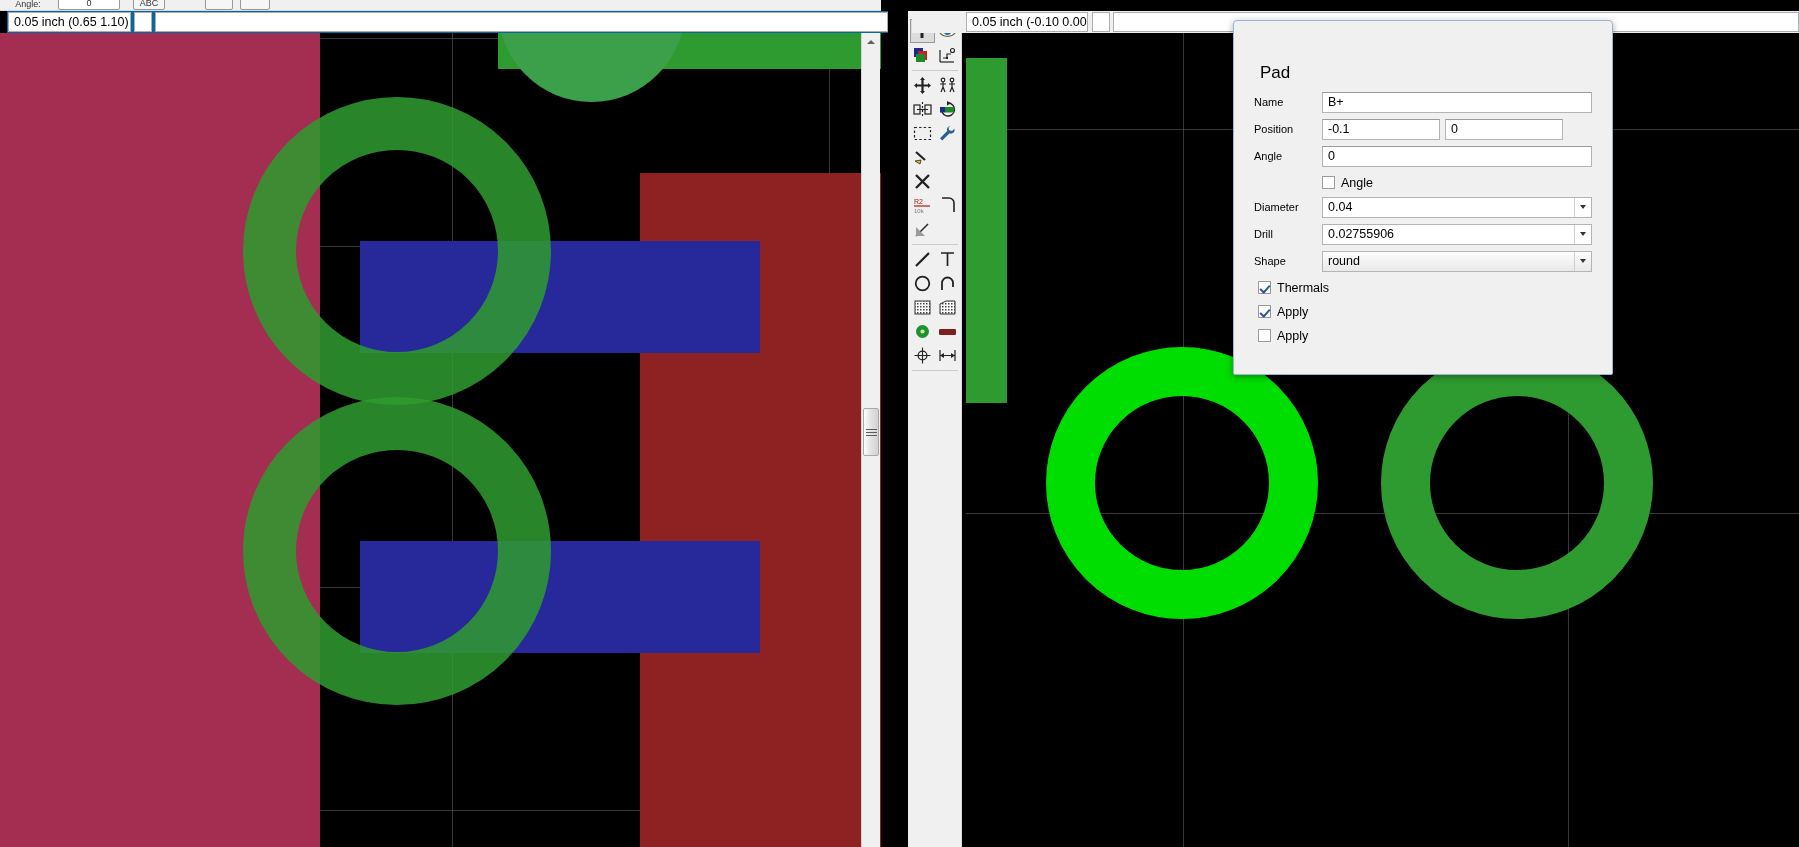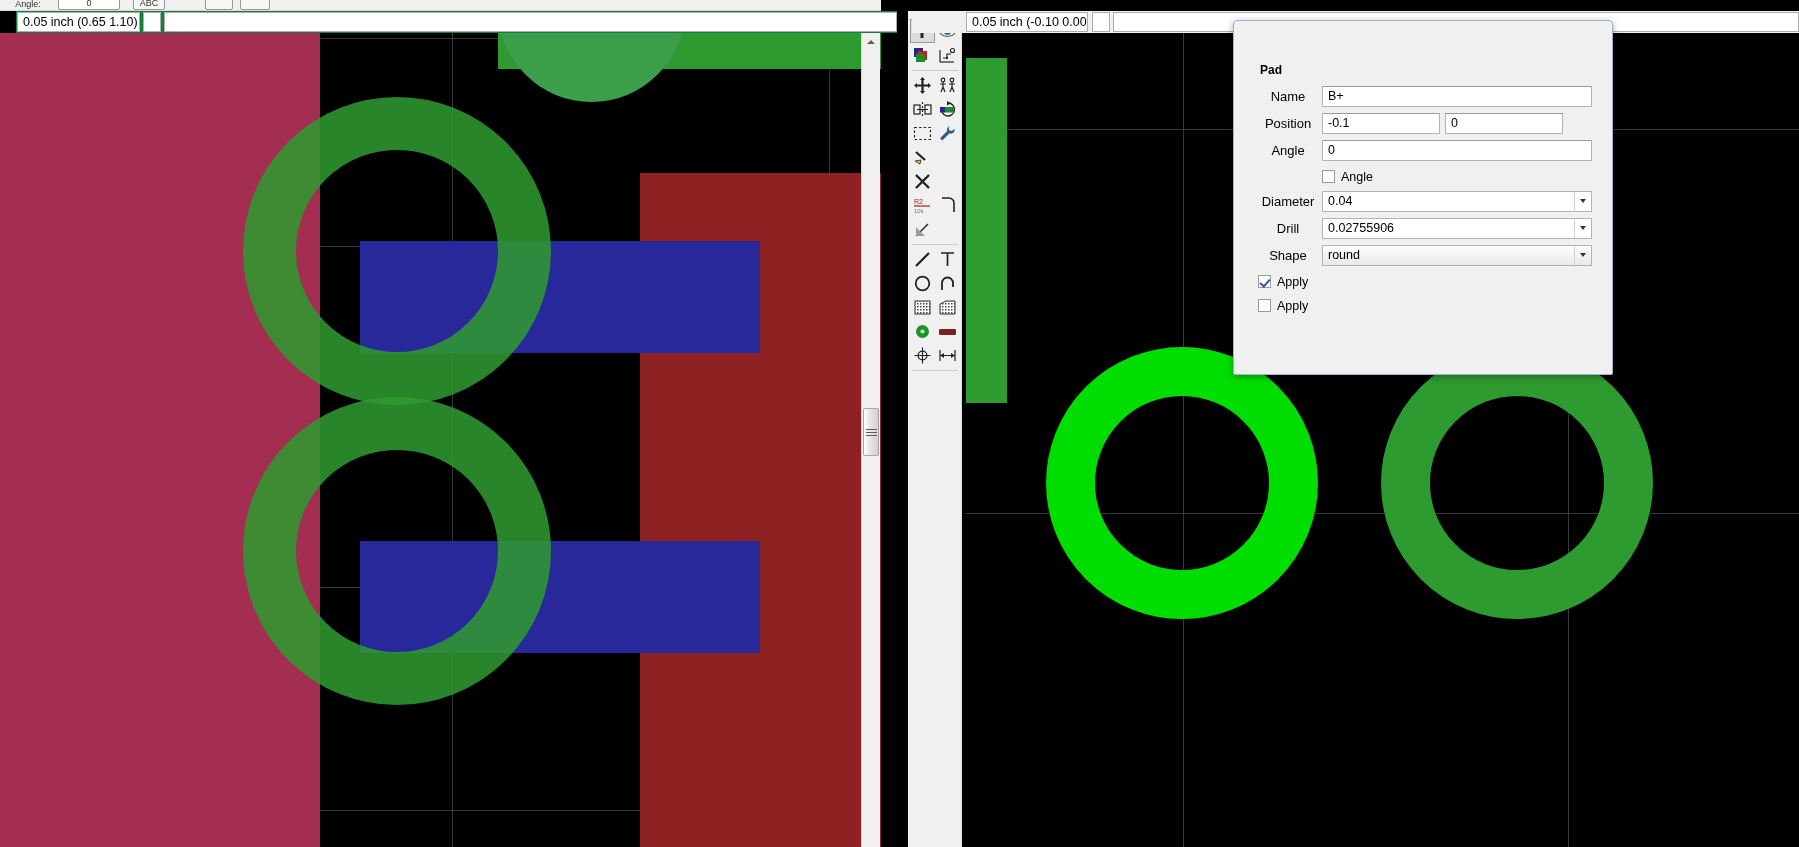--- a/index.html
+++ b/index.html
@@ -29,21 +29,21 @@
     position: absolute; left: 0; top: 0; width: 881px; height: 11px;
     background: #f0f0f0; border-bottom: 1px solid #d8d8d8;
     overflow: hidden;
   }
   .mini-ctl {
     position: absolute; top: -7px; height: 17px;
     border: 1px solid #999; background: #f6f6f6; border-radius: 2px;
     font-size: 9px; color: #333; display: flex; align-items: flex-end;
     justify-content: center; padding-bottom: 1px;
   }
-  #left-status-row { position: absolute; left: 16px; top: 11px; width: 881px; height: 22px; background: #15803d; }
+  #left-status-row { position: absolute; left: 7px; top: 11px; width: 881px; height: 22px; background: #0369a1; }
   #left-coord { position: absolute; left: 1px; top: 1px; width: 123px; height: 20px; }
   #left-gap { position: absolute; left: 127px; top: 1px; width: 18px; height: 20px;
               border: 1px solid #abadb3; background: #fff; }
   #left-cmdline { position: absolute; left: 148px; top: 1px; width: 733px; height: 20px;
                   border: 1px solid #abadb3; background: #fff; }
 
   #left-canvas {
     position: absolute; left: 0; top: 33px; width: 881px; height: 814px;
     background: #000; overflow: hidden;
   }
@@ -129,23 +129,23 @@
   }
   #dlg-close {
     width: 30px; height: 19px; border: 1px solid #9aafc4; border-radius: 3px;
     background: linear-gradient(to bottom,#f2f7fc,#dde8f3);
     display: flex; align-items: center; justify-content: center;
   }
   #dlg-body {
     position: absolute; left: 6px; top: 30px; right: 6px; bottom: 6px;
     background: #f0f0f0; padding: 10px 14px 0 14px;
   }
-  .sect-title { font-size: 12px; font-weight: bold; color: #000; margin: 2px 0 8px 6px; }
+  .sect-title { font-size: 17px; font-weight: normal; color: #000; margin: 2px 0 8px 6px; }
   .frow { display: flex; align-items: center; height: 22px; margin-bottom: 5px; }
-  .flabel { width: 68px; font-size: 13px; color: #000; text-align: center; }
+  .flabel { width: 68px; font-size: 11px; color: #000; }
   .finput {
     flex: 1; height: 21px; border: 1px solid #b4b4b4; border-top-color: #9b9b9b;
     background: #fff; font-size: 12.5px; color: #000;
     display: flex; align-items: center; padding: 0 5px;
   }
   .finput.half { flex: none; width: 118px; }
   .finput.half2 { flex: none; width: 118px; margin-left: 5px; }
   .fcombo {
     flex: 1; height: 21px; border: 1px solid #b4b4b4; background: #fff;
     font-size: 12.5px; color: #000; display: flex; align-items: center;
@@ -526,20 +526,24 @@
         <div class="fcombo flat">
           <span>round</span>
           <span class="combo-btn">
               <i class="tri-dn"></i>
             </span>
         </div>
       </div>
 
       <div class="crow nopad">
         <span class="cbox checked"></span>
+        <span class="clabel">Thermals</span>
+      </div>
+      <div class="crow nopad">
+        <span class="cbox checked"></span>
         <span class="clabel">Apply</span>
       </div>
       <div class="crow nopad">
         <span class="cbox"></span>
         <span class="clabel">Apply</span>
       </div>
 
     </div>
   </div>
 

